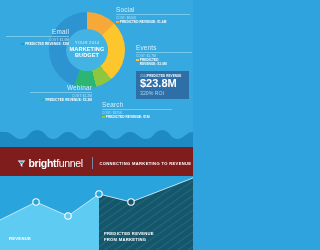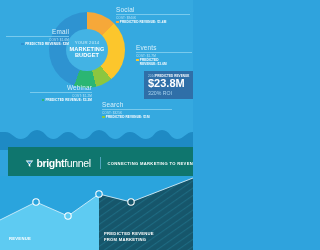--- a/index.html
+++ b/index.html
@@ -59,39 +59,39 @@
   .co-left .co-rev{justify-content:flex-end;}
 
   .c-email{left:6px;top:28px;width:63px;}
   .c-social{left:116px;top:6px;width:74px;}
   .c-events{left:136px;top:44px;width:56px;}
   .c-webinar{left:30px;top:84px;width:62px;}
   .c-search{left:102px;top:101px;width:70px;}
 
   
   .stats{
-    position:absolute;left:144px;top:71px;width:53px;height:28px;
+    position:absolute;left:136px;top:71px;width:53px;height:28px;
     background:#2f6fa8;padding:2.5px 4px;box-sizing:border-box;
   }
   .st-cap{font-size:3px;color:#bcdcf2;letter-spacing:.1px;white-space:nowrap;}
   .st-cap b{color:#ffffff;}
   .st-big{font-size:11px;color:#ffffff;font-weight:bold;line-height:1.05;margin-top:.5px;}
   .st-roi{font-size:5.2px;color:#a9d4ef;margin-top:.5px;}
 
   
   .scallop{
     position:absolute;left:0;top:126px;width:193px;height:24px;
     background:#1e8ac4;
   }
   .scallop svg{display:block;width:193px;height:24px;}
 
   
   .brandbar{
-    position:absolute;left:8px;top:147px;width:193px;height:32px;
-    background:#0f766e;display:flex;align-items:center;
+    position:absolute;left:0;top:147px;width:193px;height:32px;
+    background:#7f1d1d;display:flex;align-items:center;
   }
   .logo{display:flex;align-items:center;gap:2.5px;margin-left:17px;}
   .logo-mark{width:9px;height:9px;flex:0 0 auto;}
   .logo-text{font-size:10.5px;color:#ffffff;letter-spacing:-.35px;line-height:1;}
   .logo-text .lt-bold{font-weight:bold;}
   .logo-text .lt-light{font-weight:normal;}
   .brand-div{width:.8px;height:12px;background:#6cb8de;opacity:.7;margin:0 7px 0 9px;}
   .tagline{font-size:4.1px;color:#ffffff;letter-spacing:.35px;font-weight:bold;}
 
   

